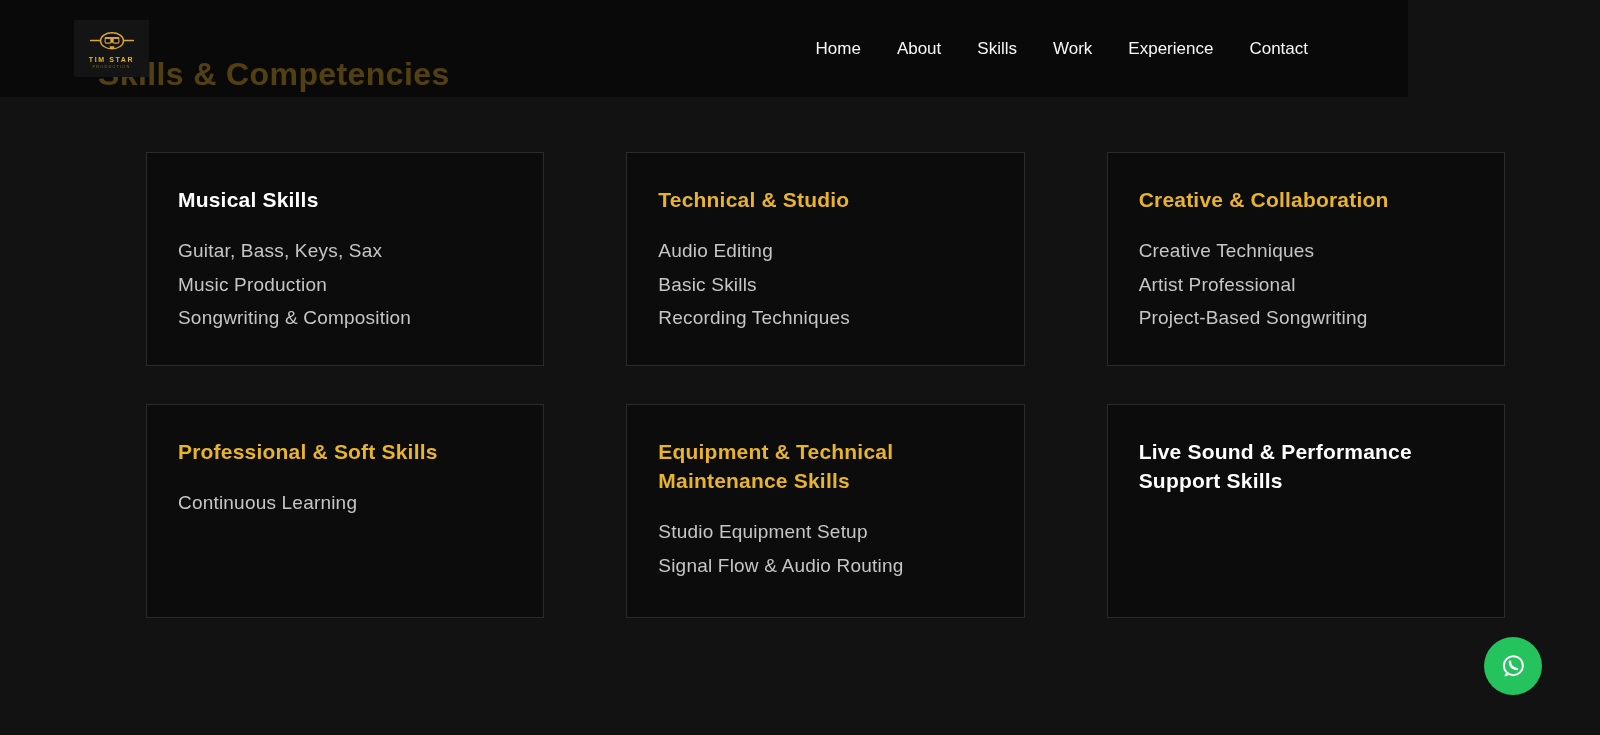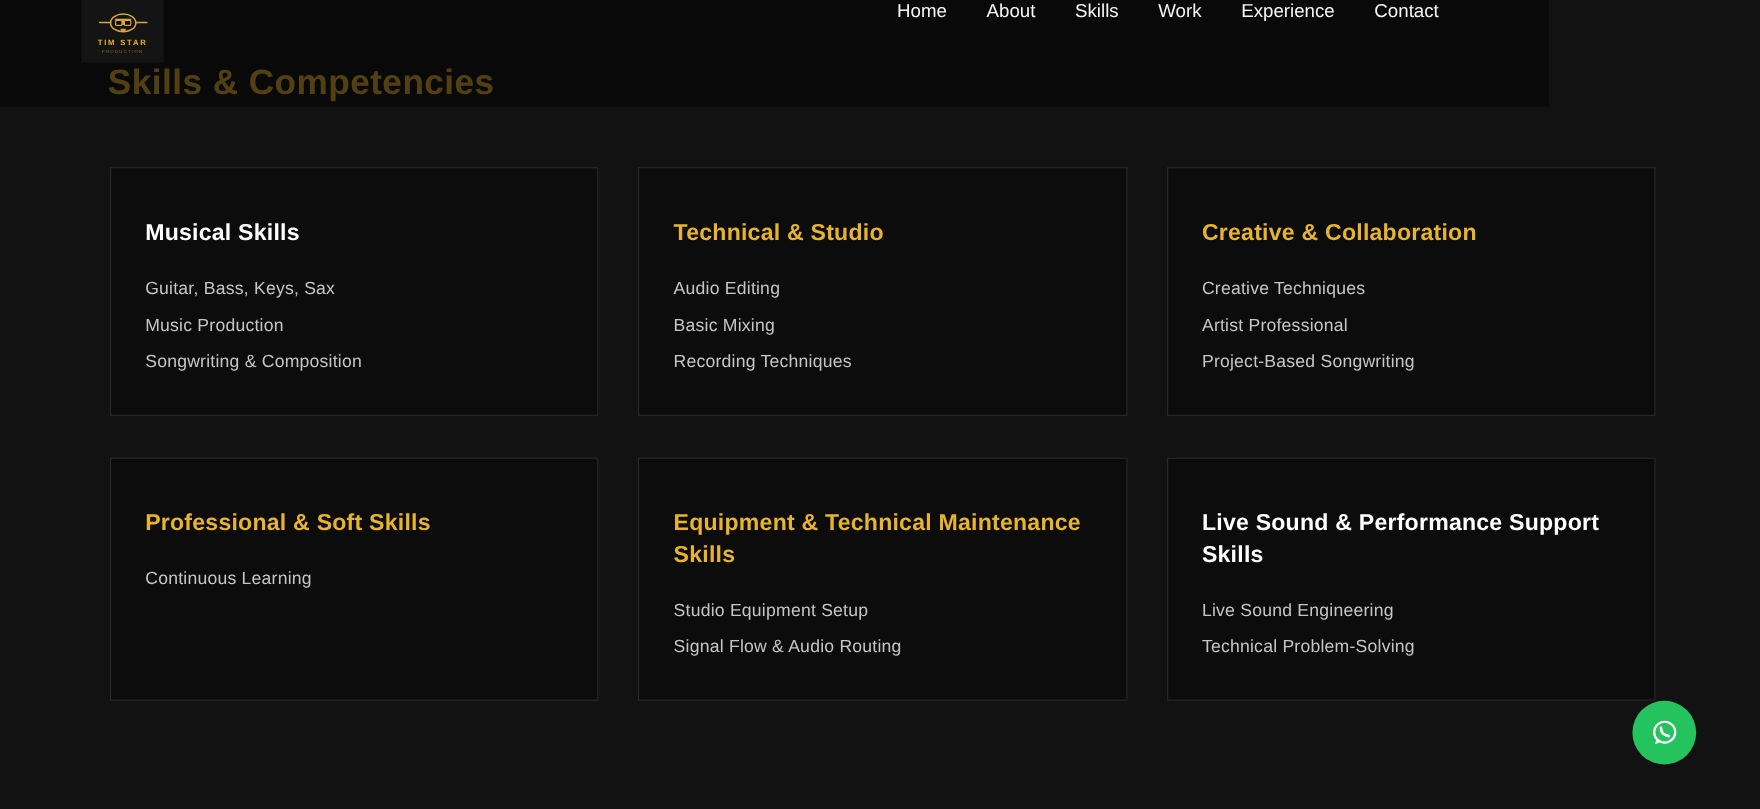--- a/index.html
+++ b/index.html
@@ -30,21 +30,21 @@
     z-index: 1;
   }
 
   .header {
     position: absolute;
     top: 0; left: 0;
     width: 1408px; height: 97px;
     background: rgba(5,5,5,0.66);
     z-index: 5;
     display: flex;
-    align-items: flex-start;
+    align-items: center;
     justify-content: space-between;
     padding: 0 100px 0 74px;
   }
   .logo-box {
     width: 75px; height: 57px;
     background: #141414;
     display: flex;
     flex-direction: column;
     align-items: center;
     justify-content: center;
@@ -82,35 +82,36 @@
     width: 1405px;
     display: grid;
     grid-template-columns: repeat(3, 1fr);
     column-gap: 36px;
     row-gap: 38px;
     z-index: 2;
   }
   .card {
     background: #0c0c0c;
     border: 1px solid #2b2b2b;
-    padding: 44px 30px 30px 31px;
+    padding: 32px 30px 30px 31px;
     min-height: 214px;
+    margin-left: 46px;
   }
   .card-title {
     margin: 0 0 20px 0;
     font-size: 21px;
     font-weight: bold;
     line-height: 29px;
     letter-spacing: 0.2px;
   }
   .card-title.gold { color: var(--gold); }
   .card-title.white { color: #ffffff; }
   .card-item {
     color: var(--item-text);
-    font-size: 16px;
+    font-size: 19px;
     line-height: 33.5px;
     letter-spacing: 0.2px;
   }
 
   .whatsapp-btn {
     position: absolute;
     left: 1484px; top: 637px;
     width: 58px; height: 58px;
     border-radius: 50%;
     background: var(--green);
@@ -159,21 +160,21 @@
       <div>
         <div class="card-item">Guitar, Bass, Keys, Sax</div>
         <div class="card-item">Music Production</div>
         <div class="card-item">Songwriting &amp; Composition</div>
       </div>
     </div>
     <div class="card">
       <h3 class="card-title gold">Technical &amp; Studio</h3>
       <div>
         <div class="card-item">Audio Editing</div>
-        <div class="card-item">Basic Mixing</div>
+        <div class="card-item">Basic Skills</div>
         <div class="card-item">Recording Techniques</div>
       </div>
     </div>
     <div class="card">
       <h3 class="card-title gold">Creative &amp; Collaboration</h3>
       <div>
         <div class="card-item">Creative Techniques</div>
         <div class="card-item">Artist Professional</div>
         <div class="card-item">Project-Based Songwriting</div>
       </div>
@@ -186,24 +187,20 @@
     </div>
     <div class="card">
       <h3 class="card-title gold">Equipment &amp; Technical Maintenance Skills</h3>
       <div>
         <div class="card-item">Studio Equipment Setup</div>
         <div class="card-item">Signal Flow &amp; Audio Routing</div>
       </div>
     </div>
     <div class="card">
       <h3 class="card-title white">Live Sound &amp; Performance Support Skills</h3>
-      <div>
-        <div class="card-item">Live Sound Engineering</div>
-        <div class="card-item">Technical Problem-Solving</div>
-      </div>
     </div>
   </section>
 
 <button class="whatsapp-btn" aria-label="WhatsApp chat">
   <svg width="30" height="30" viewBox="0 0 24 24" aria-hidden="true">
     <circle cx="12.3" cy="11.7" r="7.6" fill="none" stroke="#ffffff" stroke-width="1.6"></circle>
     <path d="M6.4 17.2 L5.1 20.3 L8.5 19.4 Z" fill="#ffffff"></path>
     <path d="M9.6 8.6 q-0.2 4.9 5.6 5.9" fill="none" stroke="#ffffff" stroke-width="2" stroke-linecap="round"></path>
   </svg>
 </button>

